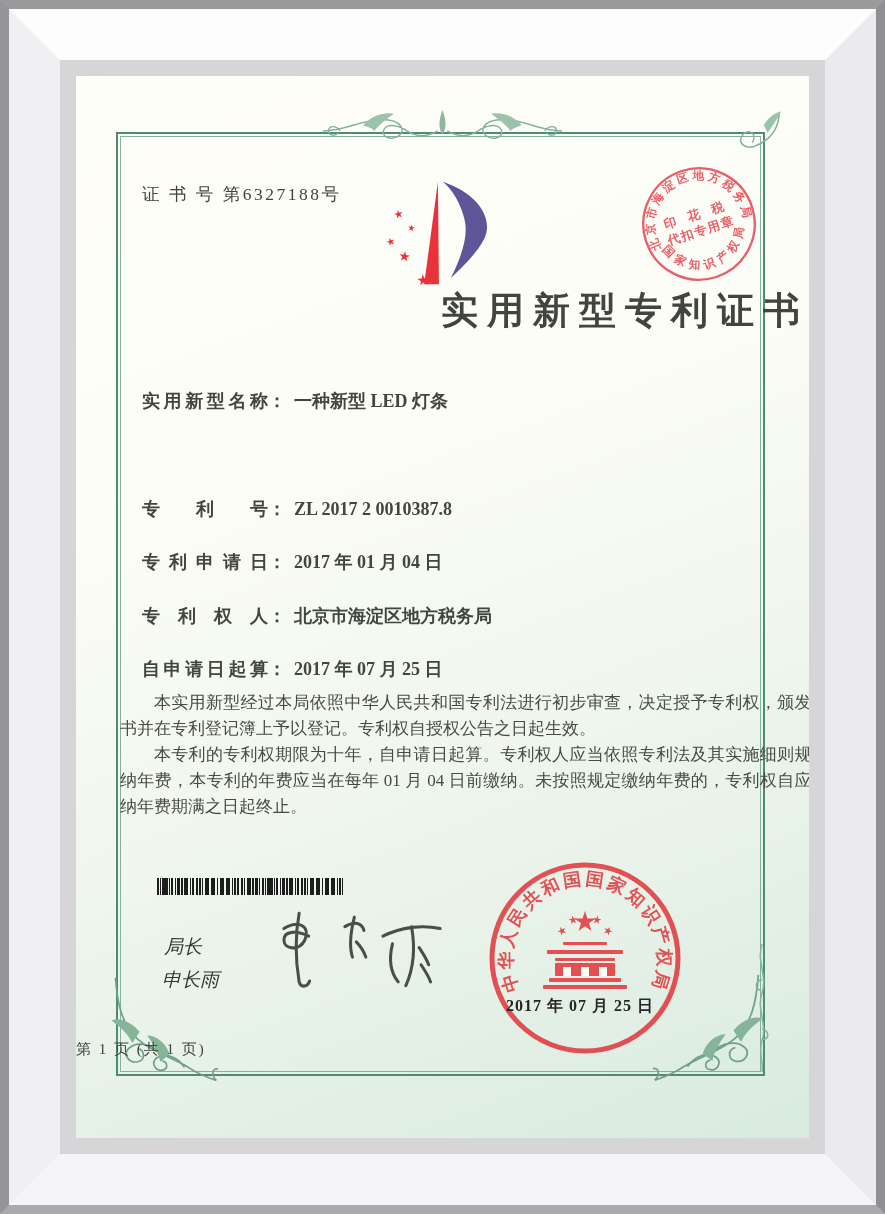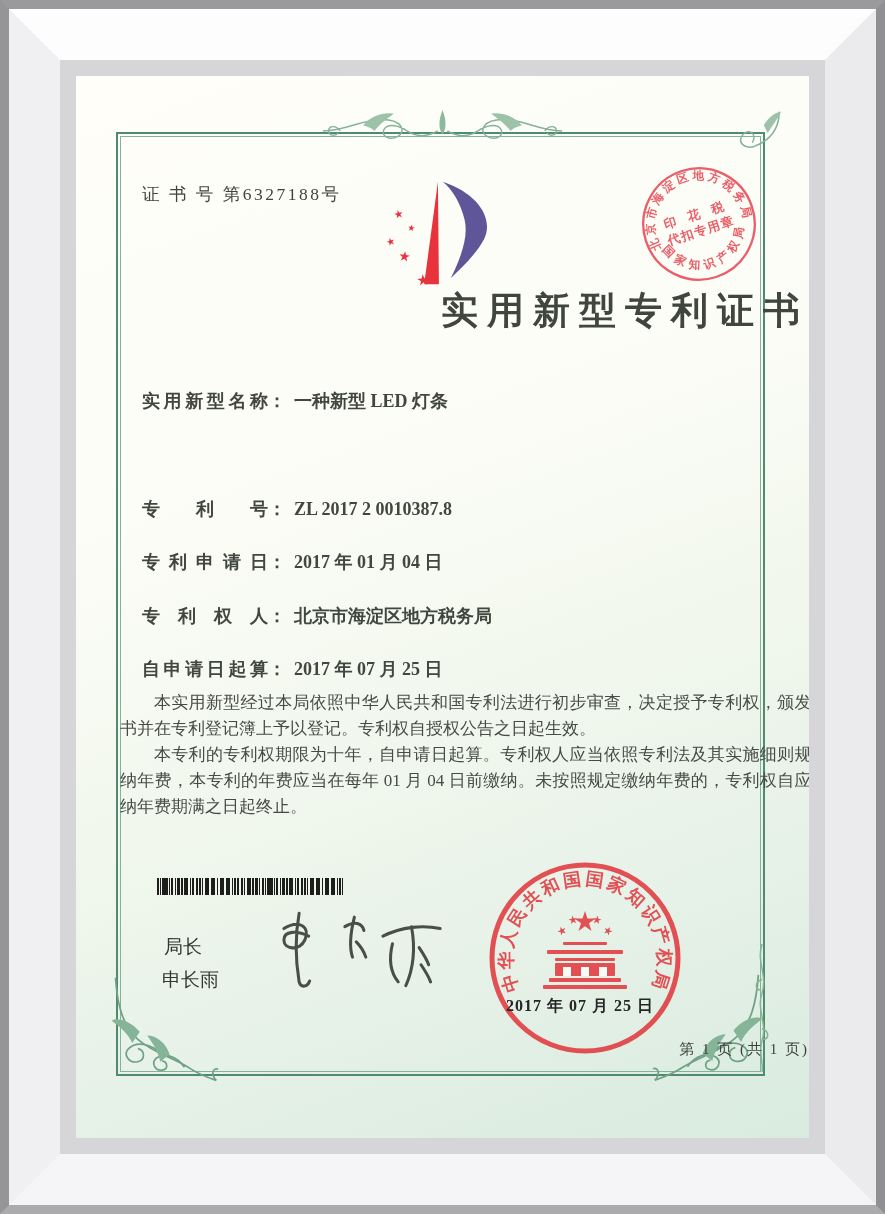--- a/index.html
+++ b/index.html
@@ -20,26 +20,26 @@
   .field-row{left:66px;font-size:18px;color:#424641;white-space:nowrap;font-weight:bold;}
   .lbl{display:inline-block;width:126px;text-align:justify;text-align-last:justify;text-justify:inter-ideograph;}
   .colon{display:inline-block;margin-right:8px;}
   .paras{left:44px;top:614px;width:726px;font-size:17px;line-height:26px;text-align:justify;color:#474b46;}
   .paras p{margin:0;text-indent:2em;}
   .barcode{left:81px;top:802px;width:186px;height:17px;
     background-image:
       repeating-linear-gradient(90deg,#1d1d1d 0 1px,transparent 1px 3px),
       repeating-linear-gradient(90deg,#1d1d1d 0 2px,transparent 2px 7px),
       repeating-linear-gradient(90deg,#1d1d1d 0 1px,transparent 1px 5px);}
-  .officer{font-family:"Liberation Sans","DejaVu Sans",sans-serif;font-size:19px;color:#333733;}
+  .officer{font-family:"Liberation Sans","DejaVu Sans",sans-serif;font-size:19px;color:#333733;font-style:italic;}
   .officer.t{left:88px;top:858px;}
   .officer.n{left:86px;top:891px;}
   .seal-date{left:430px;top:920px;width:170px;font-size:16px;font-weight:600;color:#262626;
     letter-spacing:1px;white-space:nowrap;z-index:6;}
-  .footer{left:0;right:0;top:964px;text-align:right;font-size:15px;letter-spacing:2px;color:#3d423f;}
+  .footer{left:0;right:0;top:964px;text-align:left;font-size:15px;letter-spacing:2px;color:#3d423f;}
   svg{display:block;}
   .z5{z-index:5;} .z4{z-index:4;}
 </style>
 </head>
 <body>
 
 <svg width="0" height="0" style="position:absolute">
   <defs>
     <path id="star5" d="M0,-1 L0.225,-0.309 L0.951,-0.309 L0.363,0.118 L0.588,0.809 L0,0.382 L-0.588,0.809 L-0.363,0.118 L-0.951,-0.309 L-0.225,-0.309 Z"></path>
     <g id="flourL" fill="none" stroke="#84b297" stroke-width="1.5">

